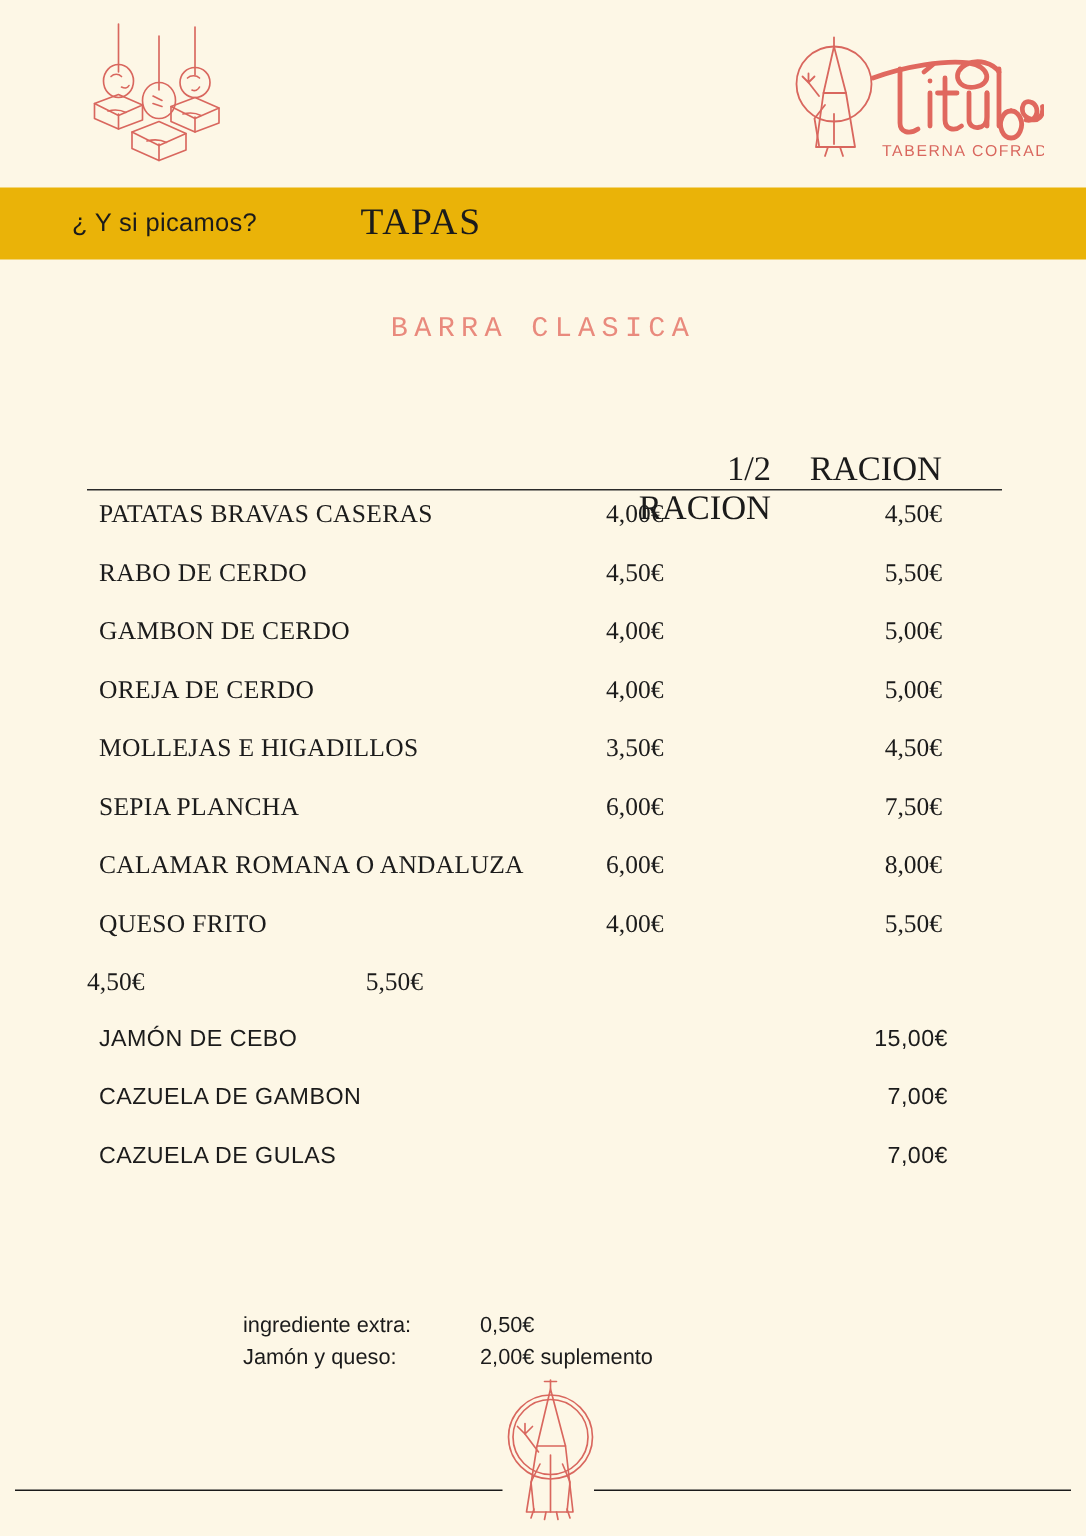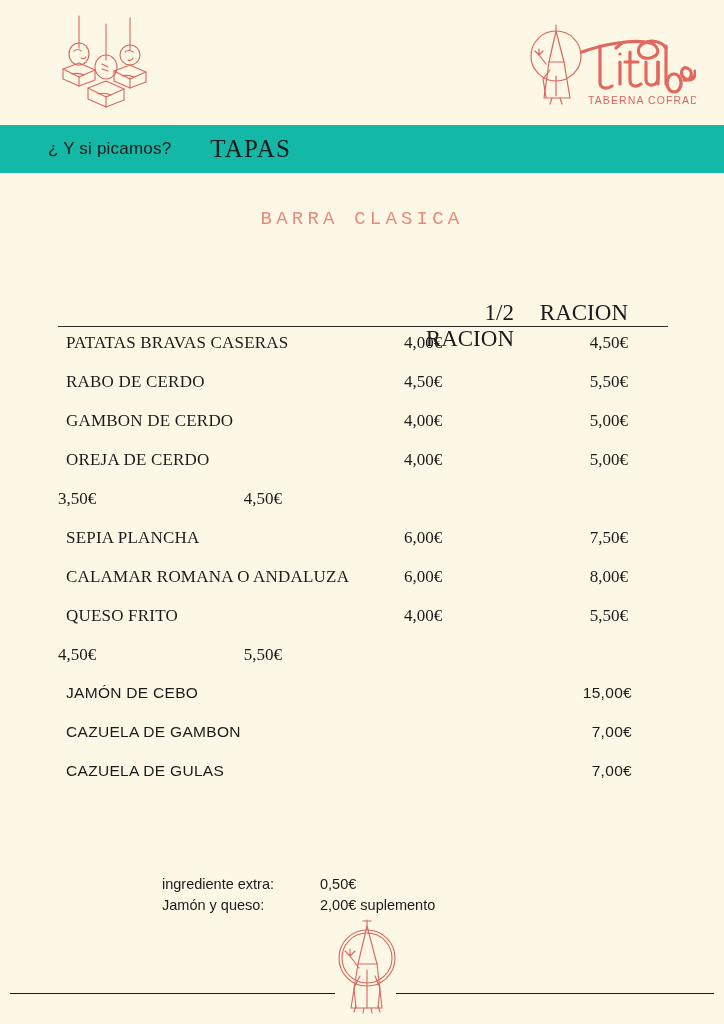--- a/index.html
+++ b/index.html
@@ -35,37 +35,37 @@
     height: 92px;
   }
 
   
   .banner {
     position: absolute;
     left: 0;
     top: 125px;
     width: 724px;
     height: 48px;
-    background: #14b8a6;
+    background: #eab308;
     display: flex;
     align-items: center;
   }
   .banner-tagline {
     font-family: "Liberation Sans", sans-serif;
     font-size: 17px;
     color: #1b1b1b;
     margin-left: 48px;
     letter-spacing: 0.2px;
     white-space: nowrap;
   }
   .banner-title {
     font-family: "Liberation Serif", serif;
     font-size: 25px;
     color: #1b1b1b;
-    margin-left: 39px;
+    margin-left: 69px;
     letter-spacing: 1.2px;
     white-space: nowrap;
     text-align: center;
   }
 
   
   .section-title {
     position: absolute;
     left: 0;
     top: 208px;
@@ -300,20 +300,21 @@
         <div class="name">GAMBON DE CERDO</div>
         <div class="price-half">4,00€</div>
         <div class="price-full">5,00€</div>
       </div>
       <div class="row">
         <div class="name">OREJA DE CERDO</div>
         <div class="price-half">4,00€</div>
         <div class="price-full">5,00€</div>
       </div>
       <div class="row">
+        <div class="name">MOLLEJAS E HIGADILLOS</div>
         <div class="price-half">3,50€</div>
         <div class="price-full">4,50€</div>
       </div>
       <div class="row">
         <div class="name">SEPIA PLANCHA</div>
         <div class="price-half">6,00€</div>
         <div class="price-full">7,50€</div>
       </div>
       <div class="row">
         <div class="name">CALAMAR ROMANA O ANDALUZA</div>

